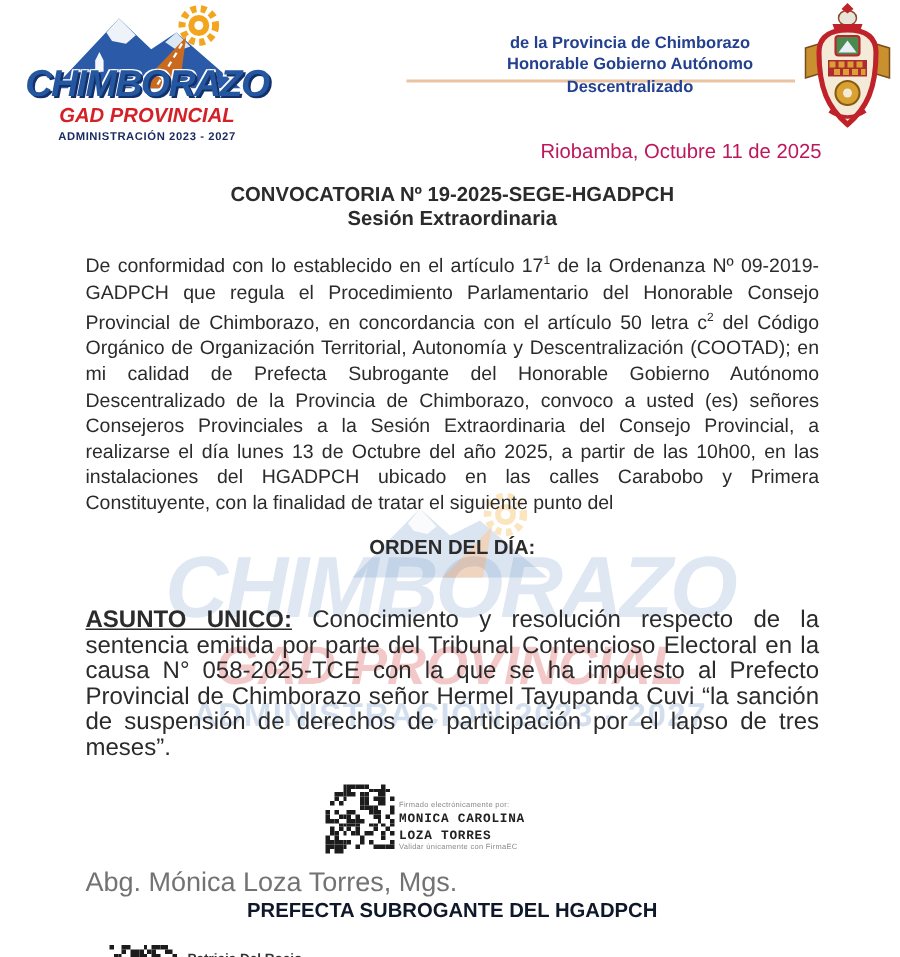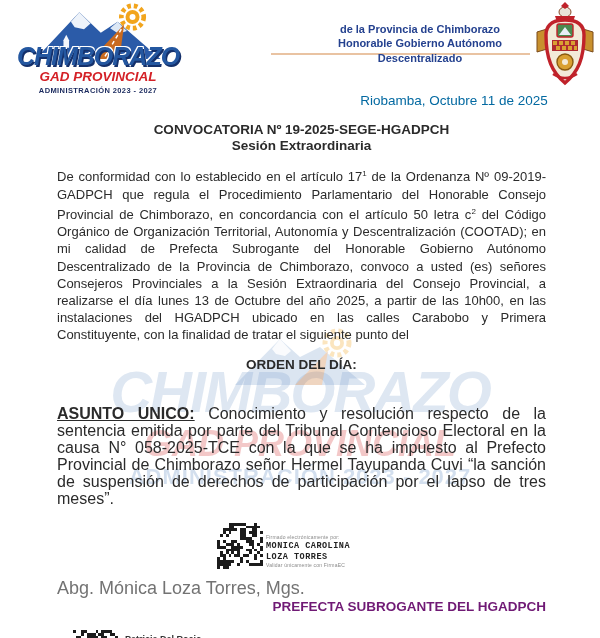--- a/index.html
+++ b/index.html
@@ -21,21 +21,21 @@
   .logo-admin{font-size:7.5px;font-weight:bold;color:var(--brand-navy);letter-spacing:.4px;line-height:1.2;}
 
   .org{position:absolute;left:295px;top:22px;width:250px;text-align:center;
        font-weight:bold;color:var(--header-blue);font-size:11px;line-height:1.3;z-index:3;}
   .hr-line{position:absolute;left:271px;top:53px;width:259px;height:2px;background:var(--divider-peach);z-index:2;}
   .dept{position:absolute;left:310px;top:59px;width:220px;text-align:center;z-index:3;
         font-family:"DejaVu Serif",serif;font-weight:bold;font-size:15.5px;color:#141f5c;
         letter-spacing:.5px;text-decoration:underline;text-shadow:.6px 0 0 currentColor;}
   .emblem{position:absolute;right:3px;top:2px;width:64px;height:88px;z-index:3;}
   .dateline{position:absolute;left:348px;top:93px;width:212px;text-align:center;
-            font-size:13.5px;color:#0369a1;z-index:3;}
+            font-size:13.5px;color:#be185d;z-index:3;}
 
   
   .watermark{position:absolute;left:0;top:318px;width:100%;text-align:center;z-index:1;pointer-events:none;}
   .wm-art{width:150px;height:78px;opacity:.28;display:block;margin:0 auto -34px auto;}
   .wm1{font-size:58px;font-weight:bold;font-style:italic;letter-spacing:-2px;
        color:rgba(90,135,190,.20);line-height:1.05;}
   .wm2{font-size:36px;font-weight:bold;font-style:italic;color:rgba(216,72,72,.30);line-height:1.05;margin-top:2px;}
   .wm3{font-size:22px;font-weight:bold;color:rgba(110,150,200,.30);letter-spacing:1px;line-height:1.1;margin-top:2px;}
 
   
@@ -53,21 +53,21 @@
   .qr1{width:46px;height:46px;}
   .qr2{width:45px;height:45px;}
   .qr{display:grid;grid-template-columns:repeat(16,1fr);grid-auto-rows:1fr;}
   .qr i{display:block;}
   .qr i.b{background:#1c1c1c;}
   .stamp1-text{width:120px;text-align:left;}
   .tiny{font-size:5px;color:#8a8a8a;line-height:1.4;letter-spacing:.2px;}
   .mono-name{font-family:"Liberation Mono",monospace;font-weight:bold;font-size:8.5px;
              color:#222;line-height:1.2;letter-spacing:.5px;}
   .sig1-name{margin-top:9px;font-size:18px;color:#737373;line-height:1.2;}
-  .sig1-role{text-align:right;font-weight:bold;font-size:13.5px;color:#701a75;line-height:1.25;}
+  .sig1-role{text-align:center;font-weight:bold;font-size:13.5px;color:#0f172a;line-height:1.25;}
 
   .stamp2{display:flex;align-items:flex-start;margin-top:14px;margin-left:16px;gap:7px;}
   .stamp2-text{padding-top:4px;}
   .stamp2-name{font-weight:bold;font-size:9px;color:#333;line-height:1.2;}
   .badge{display:inline-flex;align-items:center;gap:3px;margin-top:3px;padding:2px 7px 2px 3px;
          border-radius:9px;background:linear-gradient(#7cc95e,var(--badge-green));
          box-shadow:0 1px 1px rgba(0,0,0,.25);}
   .badge-check{width:11px;height:11px;border-radius:50%;background:#fff;display:flex;
                align-items:center;justify-content:center;font-size:8px;color:#2e8b2e;font-weight:bold;}
   .badge-text{font-size:5px;font-weight:bold;color:#0e4d0e;line-height:1.3;letter-spacing:.2px;

